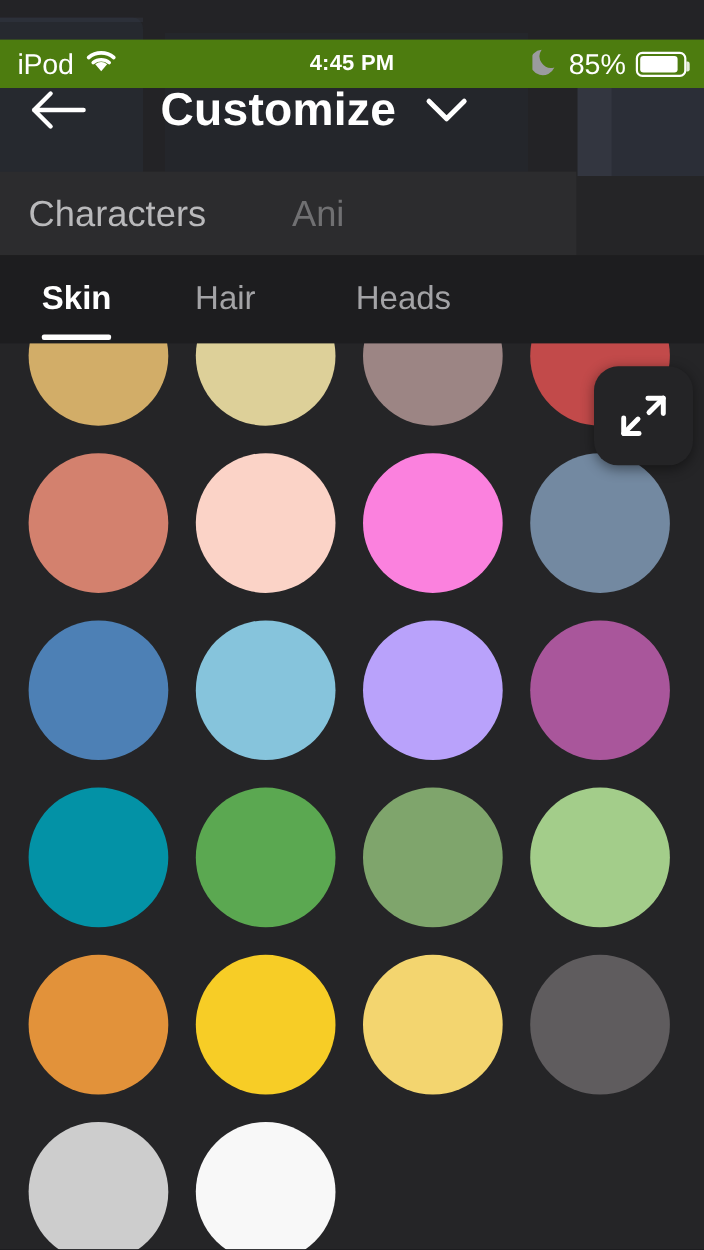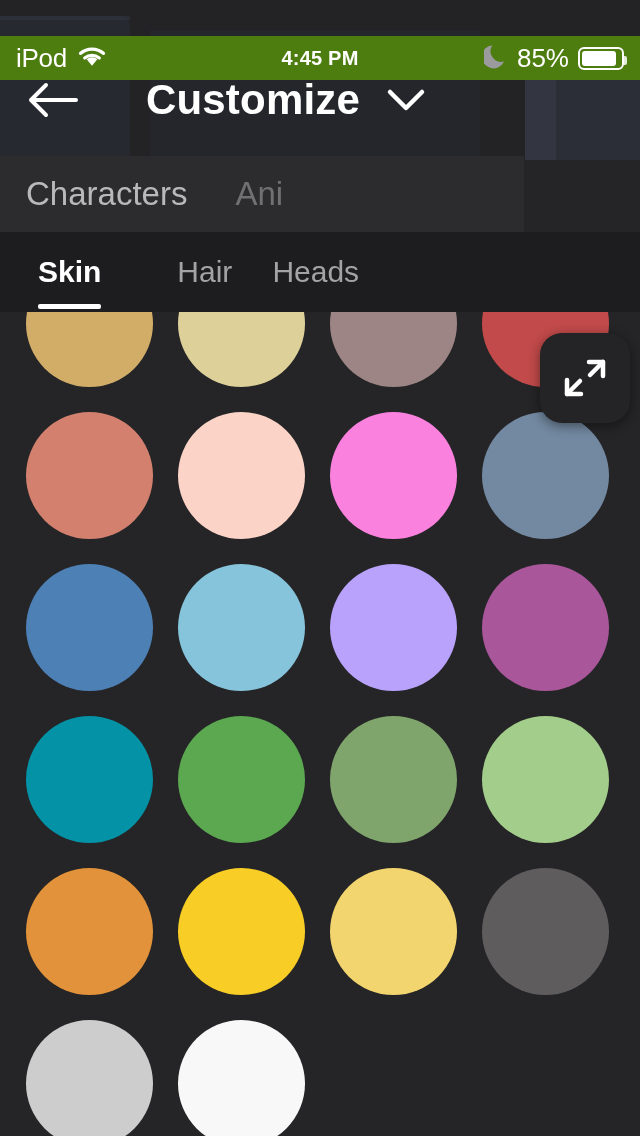--- a/index.html
+++ b/index.html
@@ -38,21 +38,21 @@
     display:flex; align-items:center; justify-content:center;
   }
   .back-btn { position:absolute; left:18px; top:50%; transform:translateY(-50%); width:70px; height:70px; display:flex; align-items:center; justify-content:center; cursor:pointer; }
   .title-wrap { display:flex; align-items:center; gap:26px; }
   .title { font-size:42px; font-weight:700; color:#ffffff; letter-spacing:0.2px; }
   .chev { width:40px; height:40px; display:flex; align-items:center; justify-content:center; cursor:pointer; }
 
   
   .tabbar {
     position:absolute; left:0; top:156px; width:524px; height:76px; z-index:20;
-    background:#2c2c2e; display:flex; align-items:center; overflow:hidden;
+    background:#2c2c2e; display:flex; align-items:center; overflow:hidden;gap:30px;
   }
   .tab { font-size:33px; color:#b9b9bb; padding:0 0 0 0; white-space:nowrap; cursor:pointer; position:relative; }
   .tab.active { color:#ffffff; font-weight:700; }
   .tab.active .pointer {
     position:absolute; left:50%; bottom:-16px; transform:translateX(-50%);
     width:0; height:0; border-left:15px solid transparent; border-right:15px solid transparent;
     border-bottom:14px solid #1d1d1f;
   }
   .tab.faded { color:#707072;text-align:right; }
 
@@ -148,21 +148,21 @@
   </div>
 
   <div class="subtabbar">
     <div class="subtab active" style="margin-left:38px;">
       <span>Skin</span>
       <span class="uline"></span>
     </div>
     <div class="subtab" style="margin-left:76px;">
       <span>Hair</span>
     </div>
-    <div class="subtab" style="margin-left:40px;">
+    <div class="subtab" style="margin-left:91px;">
       <span>Heads</span>
     </div>
   </div>
 
   <div class="grid-clip">
     <div class="grid" id="swatch-grid">
         <div class="swatch" style="background: rgb(210, 173, 104);"></div>
         <div class="swatch" style="background: rgb(221, 208, 153);"></div>
         <div class="swatch" style="background: rgb(156, 133, 132);"></div>
         <div class="swatch" style="background: rgb(194, 74, 74);"></div>

